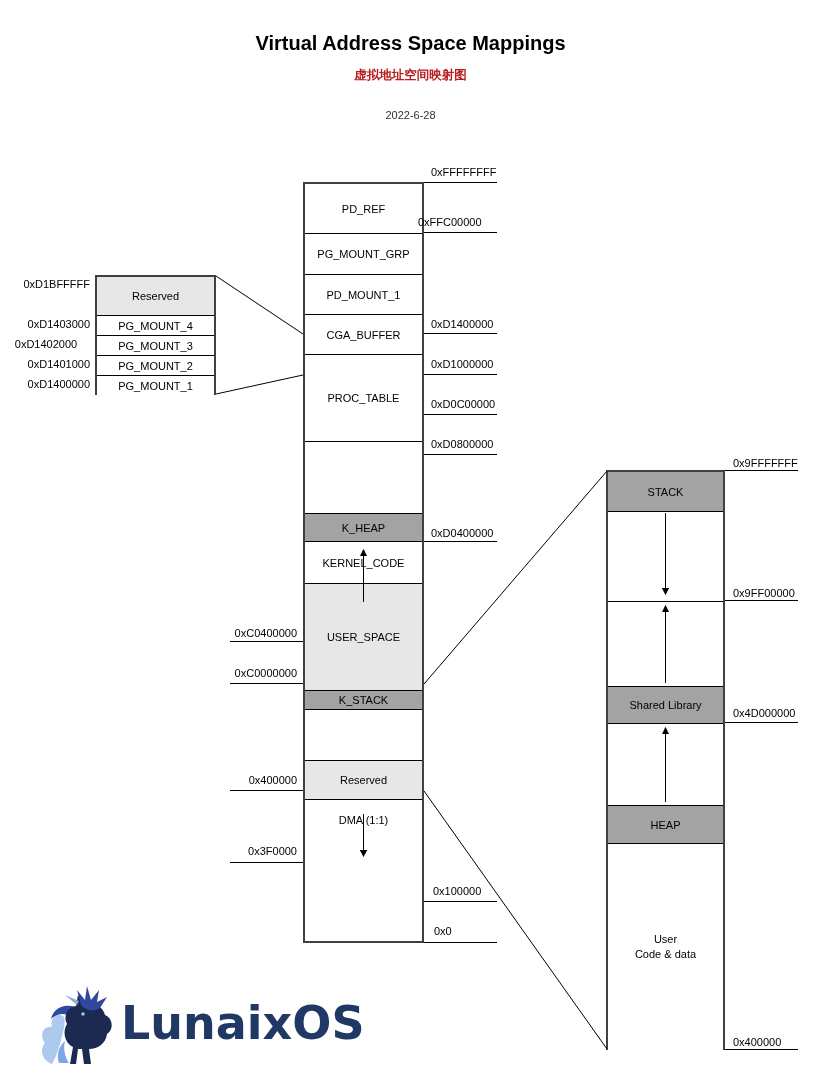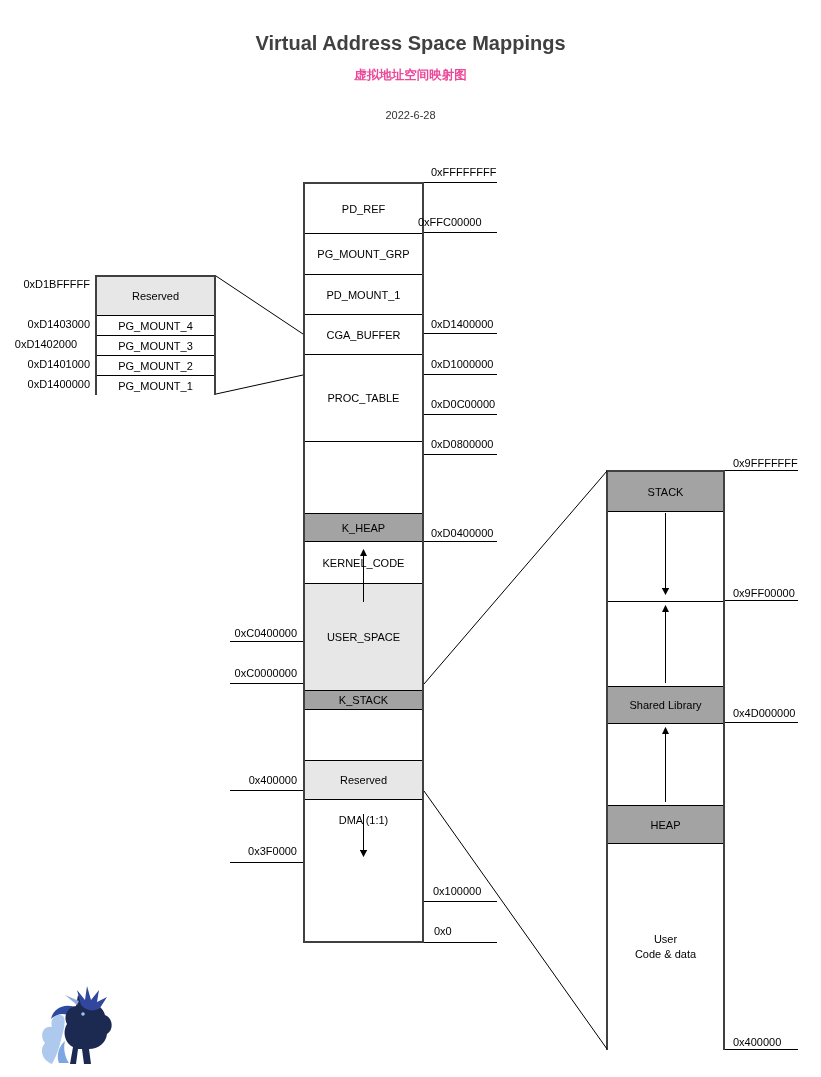--- a/index.html
+++ b/index.html
@@ -3,23 +3,23 @@
 <meta charset="utf-8">
 <style>
   html, body { margin:0; padding:0; }
   body {
     width:821px; height:1077px; background:#ffffff;
     font-family:"Liberation Sans","DejaVu Sans",sans-serif; color:#000;
   }
   .page { position:relative; width:821px; height:1077px; overflow:hidden; background:#ffffff; }
 
   .hdr-title { position:absolute; top:32px; left:0; width:821px; text-align:center;
-               font-size:20px; font-weight:bold; color:#404040; }
+               font-size:20px; font-weight:bold; color:#000000; }
   .hdr-sub   { position:absolute; top:67px; left:0; width:821px; text-align:center;
-               font-size:12.5px; font-weight:bold; color:#ec4899; }
+               font-size:12.5px; font-weight:bold; color:#b91c1c; }
   .hdr-date  { position:absolute; top:109px; left:0; width:821px; text-align:center;
                font-size:11px; color:#333; }
 
   .stack { position:absolute; border:2px solid #404040; box-sizing:border-box; background:#fff; }
   .cell  { box-sizing:border-box; border-bottom:1px solid #000; display:flex;
            align-items:center; justify-content:center; font-size:11px; text-align:center;
            background:#ffffff; overflow:hidden; }
   .cell:last-child { border-bottom:none; }
   .cell.gray  { background:var(--gray-fill,#a3a3a3); }
   .cell.light { background:var(--light-fill,#e7e7e7); }
@@ -188,14 +188,15 @@
     <svg width="84" height="82" viewBox="0 0 84 82">
       <path d="M15 80 C5 76 2 66 8 59 C2 52 6 41 15 43 C12 34 21 27 27 33 C29 40 26 48 24 56 C22 65 19 73 15 80 Z" fill="#adc9ee"></path>
       <path d="M22 79 C19 71 22 62 28 57 C26 65 28 73 32 79 Z" fill="#7ea6e0"></path>
       <path d="M38 23 C26 19 16 25 14 35 C20 29 28 29 33 32 C29 38 30 45 35 48 C32 39 36 31 43 28 Z" fill="#2e4a9e"></path>
       <path d="M33 80 L36 63 C28 59 25 48 30 40 C26 33 30 23 39 22 L41 11 L47 20 C56 17 66 22 68 31 C76 34 77 46 70 50 C69 59 61 65 52 65 L54 80 L47 80 L45 65 L41 65 L39 80 Z" fill="#1c2951"></path>
       <path d="M44 21 L40 6 L48 16 L50 2 L54 16 L62 6 L60 18 L70 13 L63 24 C57 28 49 27 44 21 Z" fill="#31479e"></path>
       <path d="M40 21 L28 11 L42 17 Z" fill="#8faadc"></path>
       <circle cx="46" cy="30" r="1.8" fill="#9dc3e6"></circle>
     </svg>
   </div>
+  <div class="logo-text">LunaixOS</div>
 
 </div>
 
 </body></html>

